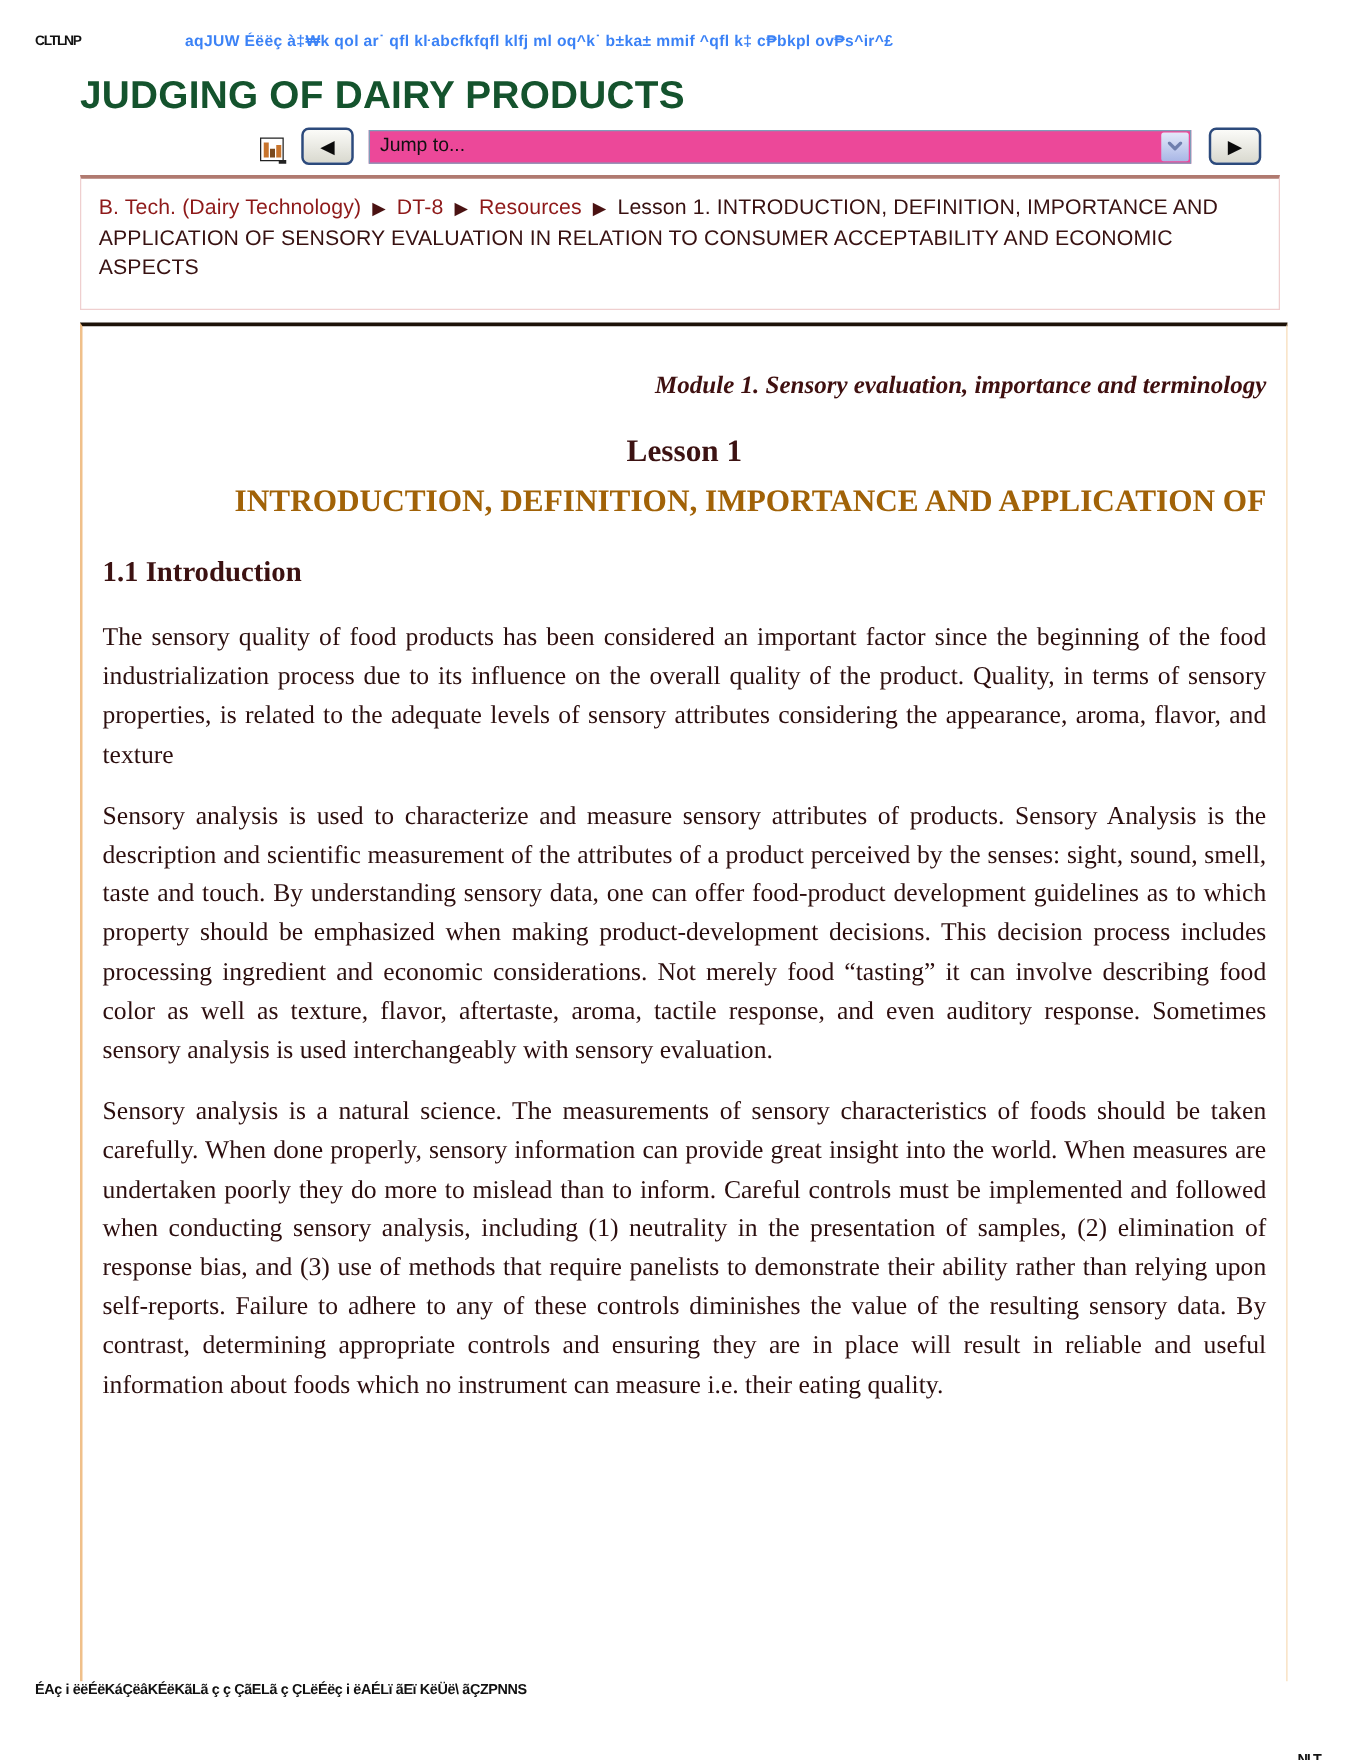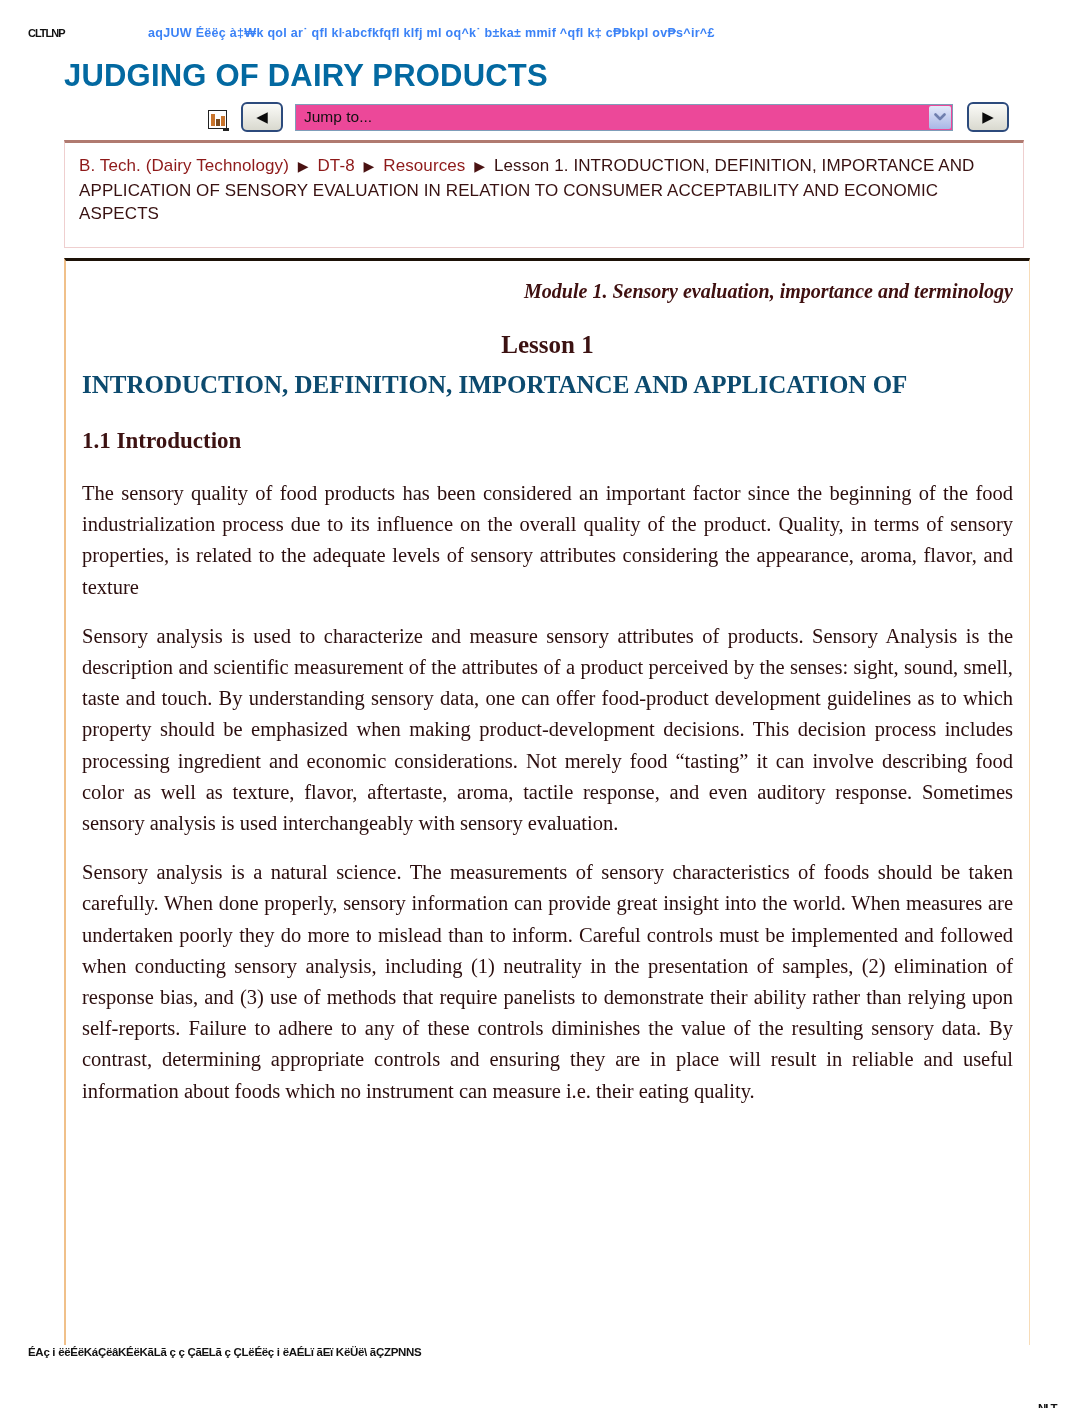--- a/index.html
+++ b/index.html
@@ -25,21 +25,21 @@
     font-size:11.5px; font-weight:600; color:#111; letter-spacing:-0.3px;
   }
   .print-footer-right {
     position:absolute; left:1038px; top:1366px;
     font-size:11.5px; font-weight:bold; color:#111; letter-spacing:-1px;margin-top:36px;
   }
 
   
   .page-title {
     position:absolute; left:64px; top:58px;
-    font-size:31px; font-weight:bold; color:#0369a1; letter-spacing:0.2px;
+    font-size:31px; font-weight:bold; color:#14532d; letter-spacing:0.2px;
   }
 
   
   .toolbar {
     position:absolute; left:208px; top:101px; height:32px;
     display:flex; align-items:center;
   }
   .chart-icon {
     width:19px; height:19px; background:#fff; border:1px solid #222;
     position:relative; margin-right:14px; margin-top:4px;
@@ -83,34 +83,34 @@
   .breadcrumb-box a { color:#8e1919; text-decoration:none; cursor:pointer; }
   .crumb-sep { color:#4a1212; font-size:14px; padding:0 4px; }
 
   
   .content-box {
     position:absolute; left:64px; top:258px; width:966px; height:1087px;
     background:#fff;
     border-top:3px solid #1d1208;
     border-left:2px solid #f0c08a;
     border-right:1px solid #f7dcb8;
-    padding:19px 16px 0 16px;
+    padding:36px 16px 0 16px;
     font-family:"Liberation Serif", serif;
   }
   .module-heading {
     text-align:right; font-size:20px; font-weight:bold; font-style:italic;
     color:#3f1010; line-height:22px;
   }
   .lesson-label {
     margin-top:26px; text-align:center;
     font-size:25px; font-weight:bold; color:#3c1212; line-height:34px;
   }
   .lesson-title {
-    margin-top:6px; text-align:left;
-    font-size:25px; font-weight:bold; color:#0c4a6e; line-height:34px;
+    margin-top:6px; text-align:right;
+    font-size:25px; font-weight:bold; color:#a16207; line-height:34px;
   }
   .section-heading {
     margin-top:24px; font-size:23px; font-weight:bold; color:#3c1212; line-height:30px;
   }
   .para {
     margin-top:22px; font-size:20.5px; line-height:31.2px;
     text-align:justify; color:#2c0e0e;
   }
   .para + .para { margin-top:18px; }
 </style>

